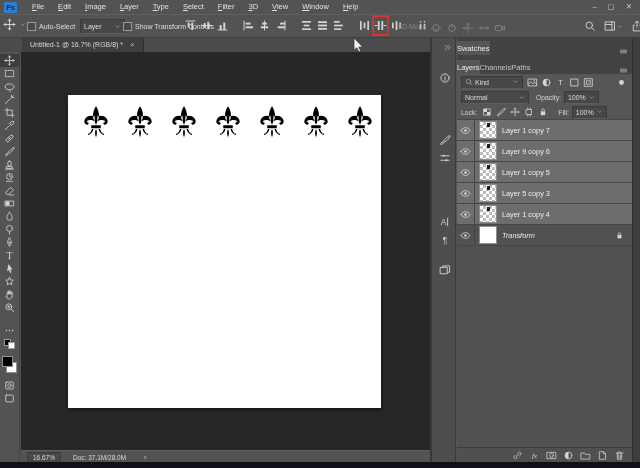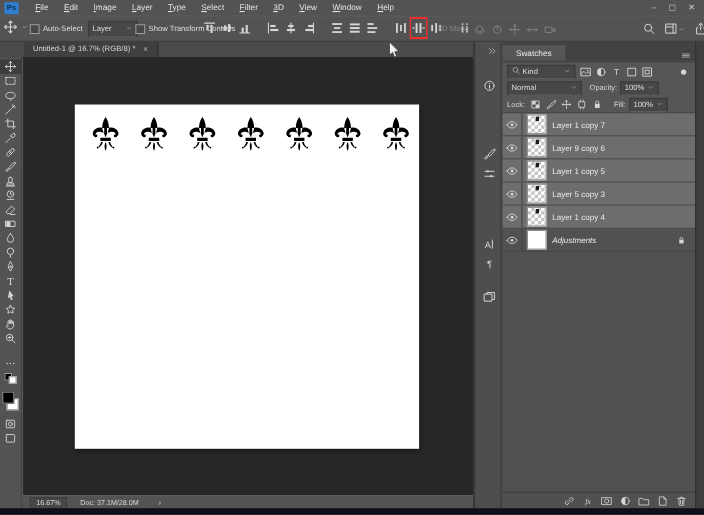--- a/index.html
+++ b/index.html
@@ -62,21 +62,21 @@
   
   .collapsed-dock{position:absolute;left:430px;top:36px;width:26px;height:426px;background:#4e4e4e;
                   border-left:2px solid #383838;border-right:1px solid #3a3a3a;box-sizing:border-box;}
   .cd-item{position:absolute;left:4px;width:17px;height:16px;display:flex;align-items:center;justify-content:center;}
   .cd-chev{position:absolute;right:3px;top:2px;}
   
   .dock{position:absolute;left:457px;top:36px;width:175px;height:426px;background:#444;
         display:flex;flex-direction:column;padding-top:2px;gap:2px;box-sizing:border-box;}
   .panel-group{background:#535353;}
   .tabstrip{height:17px;background:#424242;display:flex;align-items:flex-end;position:relative;}
-  .ptab{height:14px;padding:0 12px;font-size:7.5px;color:#c3c3c3;display:flex;align-items:center;}
+  .ptab{height:14px;padding:0 0;font-size:7.5px;color:#c3c3c3;display:flex;align-items:center;}
   .ptab.active{background:#565656;color:#ececec;}
   .pmenu{position:absolute;right:4px;top:4px;}
   .layers-group{flex:1;display:flex;flex-direction:column;min-height:0;}
   .kind-row,.blend-row,.lock-row{display:flex;align-items:center;padding:0 4px;gap:3px;background:#565656;}
   .kind-row{height:16px;}
   .blend-row{height:15px;}
   .lock-row{height:14px;border-bottom:1px solid #464646;}
   .kind-select{width:54px;height:11px;}
   .blend-select{width:60px;height:11px;}
   .pct-box{width:27px;height:11px;}
@@ -552,20 +552,28 @@
   <div class="dock">
     <div class="panel-group">
       <div class="tabstrip" id="swatches-tabs">
           <div class="ptab active">Swatches</div>
           <div class="pmenu"><svg width="9" height="9" viewBox="0 0 16 16" fill="none" stroke="#bdbdbd" stroke-width="1.2" stroke-linecap="round" stroke-linejoin="round">
               <path d="M2.5 5.5h11M2.5 8h11M2.5 10.5h11"></path>
             </svg></div>
         </div>
     </div>
     <div class="panel-group layers-group">
+      <div class="tabstrip" id="layers-tabs">
+          <div class="ptab active">Layers</div>
+          <div class="ptab">Channels</div>
+          <div class="ptab">Paths</div>
+          <div class="pmenu"><svg width="9" height="9" viewBox="0 0 16 16" fill="none" stroke="#bdbdbd" stroke-width="1.2" stroke-linecap="round" stroke-linejoin="round">
+              <path d="M2.5 5.5h11M2.5 8h11M2.5 10.5h11"></path>
+            </svg></div>
+        </div>
       <div class="kind-row">
         <div class="dd kind-select">
           <span style="display:flex;align-items:center;gap:2px;">
             <span id="kind-search"><svg width="8" height="8" viewBox="0 0 16 16" fill="none" stroke="#bdbdbd" stroke-width="1.2" stroke-linecap="round" stroke-linejoin="round">
                   <circle cx="7" cy="7" r="4.3"></circle>
                   <path d="M10.2 10.2L14 14"></path>
                 </svg></span>
             <span>Kind</span>
           </span>
           <span id="dd-chev-2"><svg width="7" height="7" viewBox="0 0 16 16" fill="none" stroke="#bdbdbd" stroke-width="1.2" stroke-linecap="round" stroke-linejoin="round">
@@ -716,21 +724,21 @@
             <span class="lname">Layer 1 copy 4</span>
           </div>
           <div class="lrow">
             <div class="eyecell">
               <svg width="11" height="11" viewBox="0 0 16 16" fill="none" stroke="#d6d6d6" stroke-width="1.2" stroke-linecap="round" stroke-linejoin="round">
                 <path d="M1.5 8c1.7-2.8 4-4.2 6.5-4.2S12.8 5.2 14.5 8c-1.7 2.8-4 4.2-6.5 4.2S3.2 10.8 1.5 8z"></path>
                 <circle cx="8" cy="8" r="1.9" fill="#d6d6d6" stroke="none"></circle>
               </svg>
             </div>
             <div class="thumb white"></div>
-            <span class="lname it">Adjustments</span>
+            <span class="lname it">Transform</span>
             <span class="lockcell">
               <svg width="9" height="9" viewBox="0 0 16 16" fill="none" stroke="#d6d6d6" stroke-width="1.2" stroke-linecap="round" stroke-linejoin="round">
                 <rect x="4.5" y="7" width="7" height="6" fill="#d6d6d6" stroke="none"></rect>
                 <path d="M5.8 7V5.2a2.2 2.2 0 014.4 0V7"></path>
               </svg>
             </span>
           </div>
         </div>
       <div class="rows-filler"></div>
       <div class="panel-bottom" id="panel-bottom">

